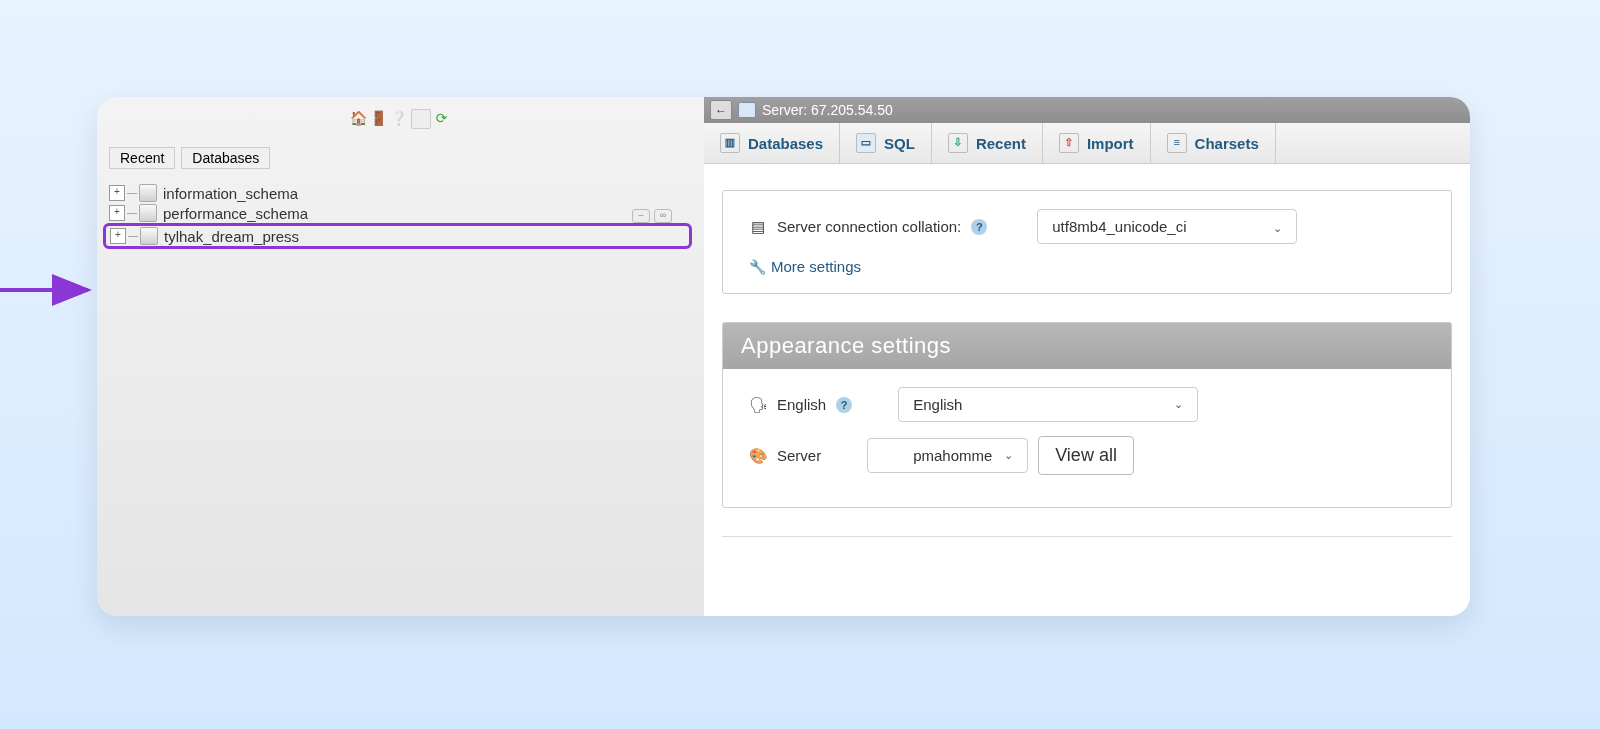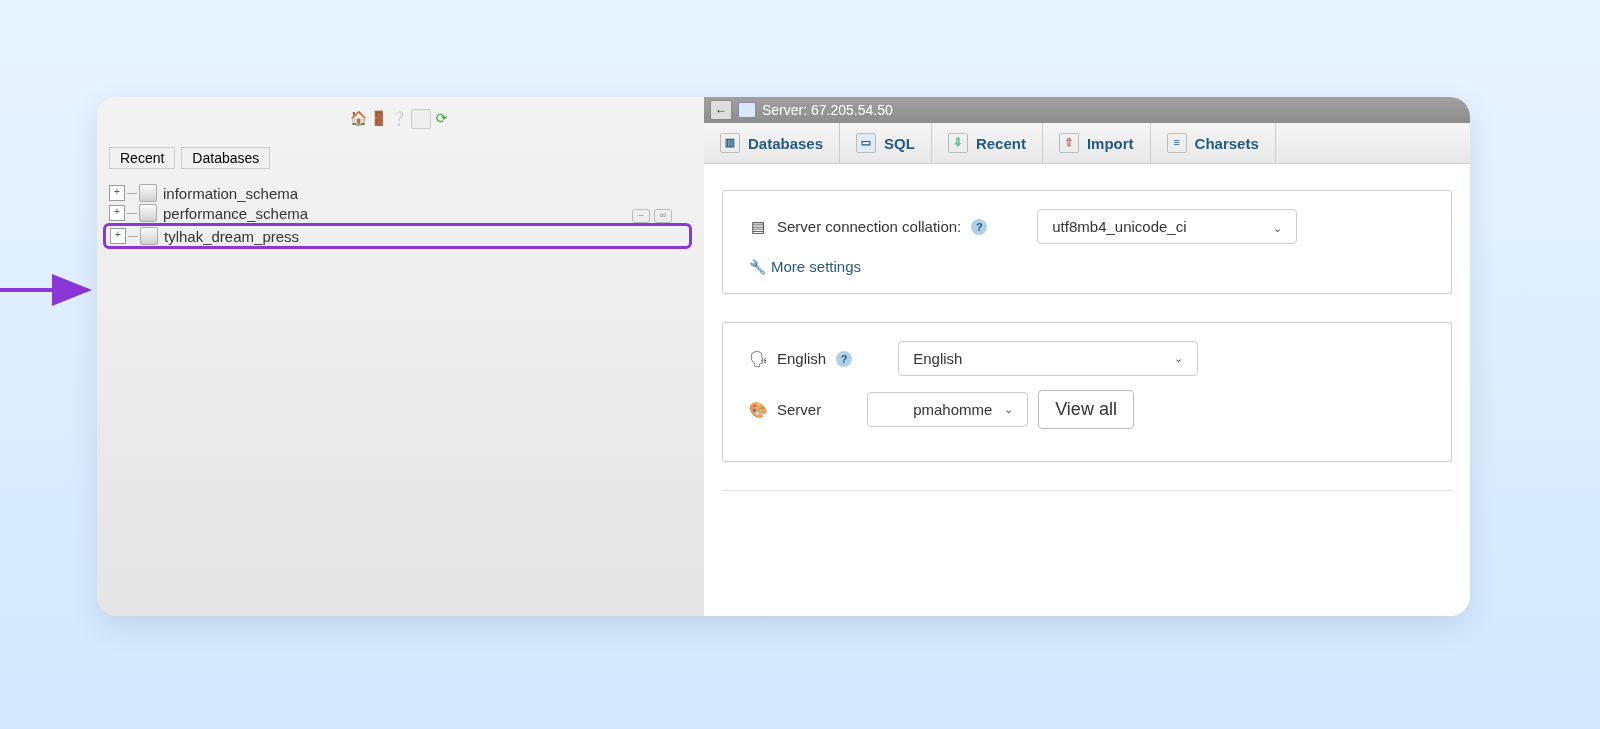--- a/index.html
+++ b/index.html
@@ -143,20 +143,21 @@
             </div>
           </div>
           <div class="more-link">
             <span class="wrench">🔧</span>
             <span>More settings</span>
           </div>
         </div>
       </div>
 
       <div class="panel">
+        <div class="panel-hdr">Appearance settings</div>
         <div class="panel-body">
           <div class="field-row">
             <span class="label-ico">🗣</span>
             <span>English</span>
             <span class="help-ico">?</span>
             <div style="width:26px;"></div>
             <div class="sel" style="min-width:270px;">
               <span>English</span>
               <span class="chev">⌄</span>
             </div>

